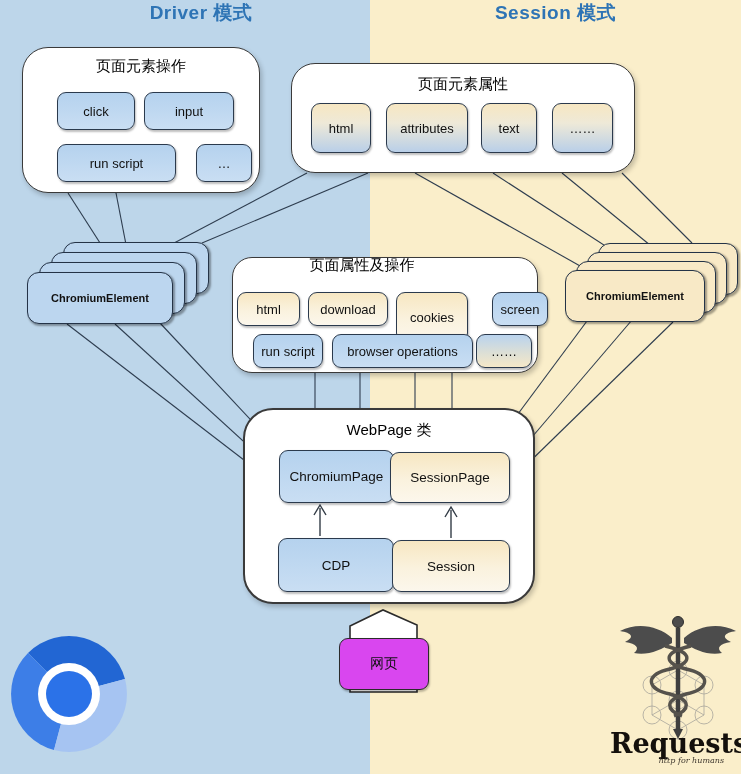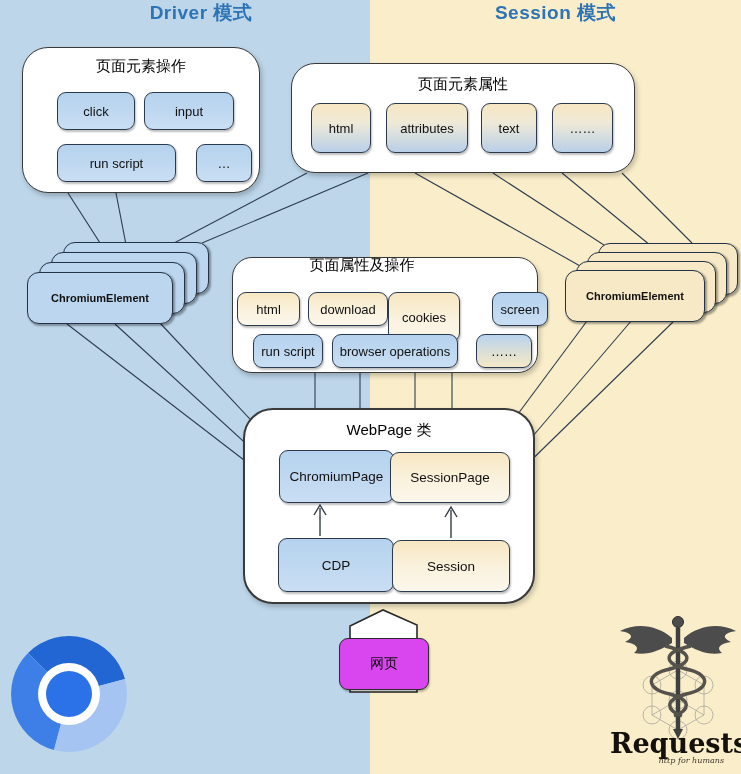--- a/index.html
+++ b/index.html
@@ -126,24 +126,24 @@
     <div class="stack-card cream" style="left:587px;top:252px;width:140px;height:52px"></div>
     <div class="stack-card cream" style="left:576px;top:261px;width:140px;height:52px"></div>
     <div class="stack-card cream" style="left:565px;top:270px;width:140px;height:52px;z-index:3"></div>
     <div class="stack-label" style="left:565px;top:270px;width:140px;height:52px">ChromiumElement</div>
   </div>
 
   <div class="whitebox" style="left:232px;top:257px;width:306px;height:116px;border-radius:20px"></div>
   <div class="box-title" style="left:232px;top:256px;width:260px">页面属性及操作</div>
   <div class="node grad-cream" style="left:237px;top:292px;width:63px;height:34px">html</div>
   <div class="node grad-cream" style="left:308px;top:292px;width:80px;height:34px">download</div>
-  <div class="node grad-cream" style="left:388px;top:292px;width:72px;height:50px">cookies</div>
+  <div class="node grad-cream" style="left:396px;top:292px;width:72px;height:50px">cookies</div>
   <div class="node solid-blue" style="left:476px;top:292px;width:56px;height:34px">screen</div>
   <div class="node solid-blue" style="left:237px;top:334px;width:70px;height:34px">run script</div>
-  <div class="node solid-blue" style="left:316px;top:334px;width:126px;height:34px">browser operations</div>
+  <div class="node solid-blue" style="left:316px;top:334px;width:141px;height:34px">browser operations</div>
   <div class="node grad-bc" style="left:476px;top:334px;width:56px;height:34px">……</div>
 
   <div class="whitebox" style="left:243px;top:408px;width:292px;height:196px;border-radius:30px;border-width:2px"></div>
   <div class="box-title" style="left:243px;top:421px;width:292px">WebPage 类</div>
   <div class="node solid-blue" style="left:263px;top:450px;width:115px;height:53px;font-size:13.5px">ChromiumPage</div>
   <div class="node grad-cream" style="left:390px;top:452px;width:120px;height:51px;font-size:13.5px">SessionPage</div>
   <div class="node solid-blue" style="left:262px;top:538px;width:116px;height:54px;font-size:13.5px">CDP</div>
   <div class="node grad-cream" style="left:392px;top:540px;width:118px;height:52px;font-size:13.5px">Session</div>
 
   <svg class="layer top" width="741" height="774" style="pointer-events:none">

